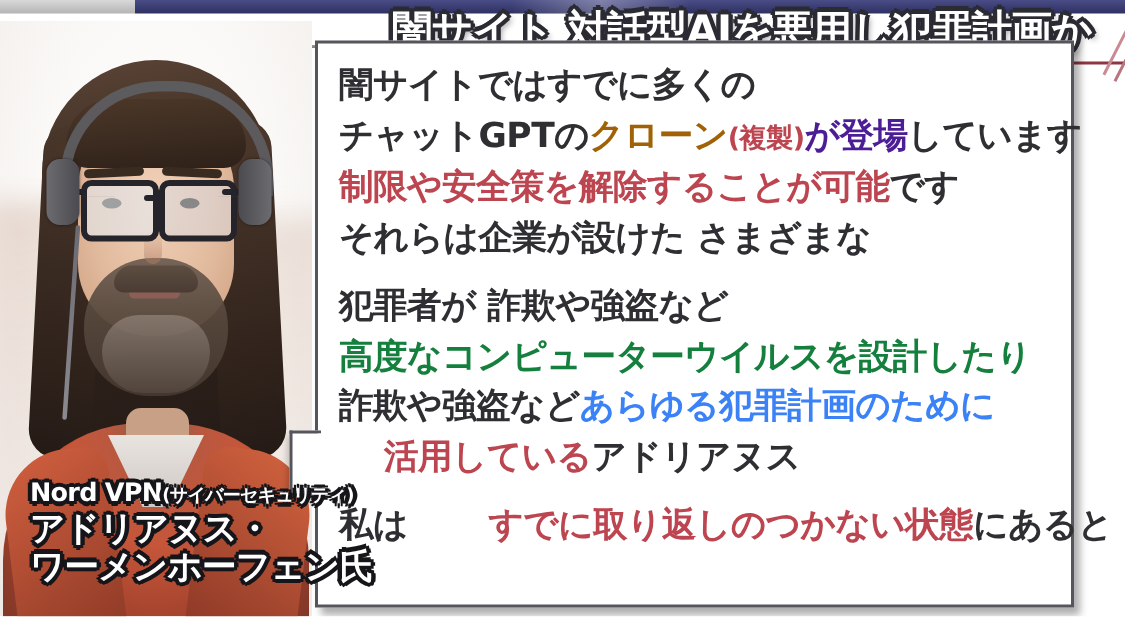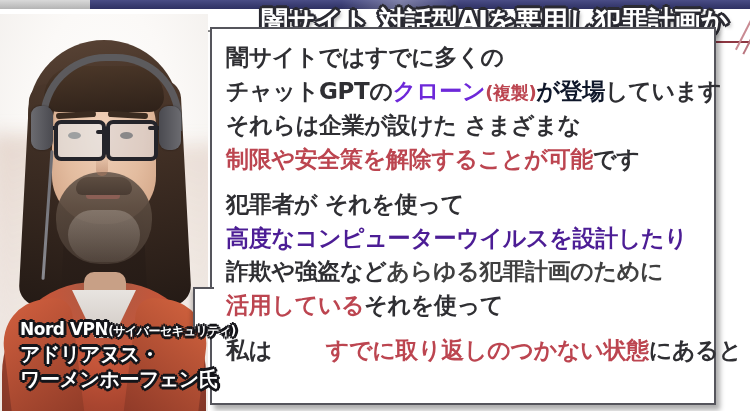--- a/index.html
+++ b/index.html
@@ -113,21 +113,21 @@
   .cap-line{
     color:#ffffff;font-weight:700;white-space:nowrap;
     text-shadow:
       -2px -2px 0 #15151a, 2px -2px 0 #15151a, -2px 2px 0 #15151a, 2px 2px 0 #15151a,
       -2px 0 0 #15151a, 2px 0 0 #15151a, 0 -2px 0 #15151a, 0 2px 0 #15151a,
       -3px 0 0 #15151a, 3px 0 0 #15151a, 0 3px 0 #15151a, 0 -3px 0 #15151a;
     margin-left: 12px;
   }
   .cap-org{font-size:17px;line-height:22px;letter-spacing:-0.5px;}
   .cap-org .paren{font-size:12px;}
-  .cap-name{font-size:20px;line-height:25px;letter-spacing:-0.5px;}
+  .cap-name{font-size:23px;line-height:25px;letter-spacing:-0.5px;}
 
   
   .bubble{
     position:absolute;left:210px;top:27px;width:502px;height:374px;
     background:#ffffff;border:2px solid #55555c;
     box-shadow:4px 5px 5px rgba(0,0,0,.32);
     z-index:5;
   }
   .tail-notch{
     position:absolute;left:-19px;top:258px;width:19px;height:40px;
@@ -206,29 +206,29 @@
     <div class="cap-line cap-name">アドリアヌス・</div>
     <div class="cap-line cap-name">ワーメンホーフェン氏</div>
   </div>
 
   <div class="bubble">
     <div class="tail-notch"></div>
     <div class="tail-mask"></div>
     <div class="bubble-body" id="quote-body">
         <div class="para">
           <div class="tline"><span style="color: rgb(47, 47, 51);">闇サイトではすでに多くの</span></div>
-          <div class="tline"><span style="color: rgb(47, 47, 51);">チャットGPTの</span><span class="hl" style="color: #6d28d9;">クローン</span><span class="hl sm" style="color: rgb(188, 69, 80);">(複製)</span><span class="hl" style="color: #0f172a;">が登場</span><span style="color: rgb(47, 47, 51);">しています</span></div>
+          <div class="tline"><span style="color: rgb(47, 47, 51);">チャットGPTの</span><span class="hl" style="color: #a16207;">クローン</span><span class="hl sm" style="color: rgb(188, 69, 80);">(複製)</span><span class="hl" style="color: #4c1d95;">が登場</span><span style="color: rgb(47, 47, 51);">しています</span></div>
+          <div class="tline"><span class="hl" style="color: rgb(188, 69, 80);">制限や安全策を解除することが可能</span><span style="color: rgb(47, 47, 51);">です</span></div>
           <div class="tline"><span style="color: rgb(47, 47, 51);">それらは企業が設けた さまざまな</span></div>
-          <div class="tline"><span class="hl" style="color: rgb(188, 69, 80);">制限や安全策を解除することが可能</span><span style="color: rgb(47, 47, 51);">です</span></div>
         </div>
         <div class="para">
-          <div class="tline"><span style="color: rgb(47, 47, 51);">犯罪者が それを使って</span></div>
-          <div class="tline"><span style="color: #4c1d95;">高度なコンピューターウイルスを設計したり</span></div>
-          <div class="tline"><span style="color: rgb(47, 47, 51);">詐欺や強盗など</span><span class="hl" style="color: #404040;">あらゆる犯罪計画のために</span></div>
-          <div class="tline"><span class="hl" style="color: rgb(188, 69, 80);">活用している</span><span style="color: rgb(47, 47, 51);">それを使って</span></div>
+          <div class="tline"><span style="color: rgb(47, 47, 51);">犯罪者が 詐欺や強盗など</span></div>
+          <div class="tline"><span style="color: #15803d;">高度なコンピューターウイルスを設計したり</span></div>
+          <div class="tline"><span style="color: rgb(47, 47, 51);">詐欺や強盗など</span><span class="hl" style="color: #3b82f6;">あらゆる犯罪計画のために</span></div>
+          <div class="tline"><span class="hl" style="color: rgb(188, 69, 80); margin-left: 30px;">活用している</span><span style="color: rgb(47, 47, 51);">アドリアヌス</span></div>
         </div>
         <div class="para">
           <div class="tline"><span style="color: rgb(47, 47, 51);">私は </span><span class="hl" style="color: rgb(188, 69, 80); margin-left: 46px;">すでに取り返しのつかない状態</span><span style="color: rgb(47, 47, 51);">にあると</span></div>
         </div>
       </div>
   </div>
 
 </div>
 
 </body></html>

